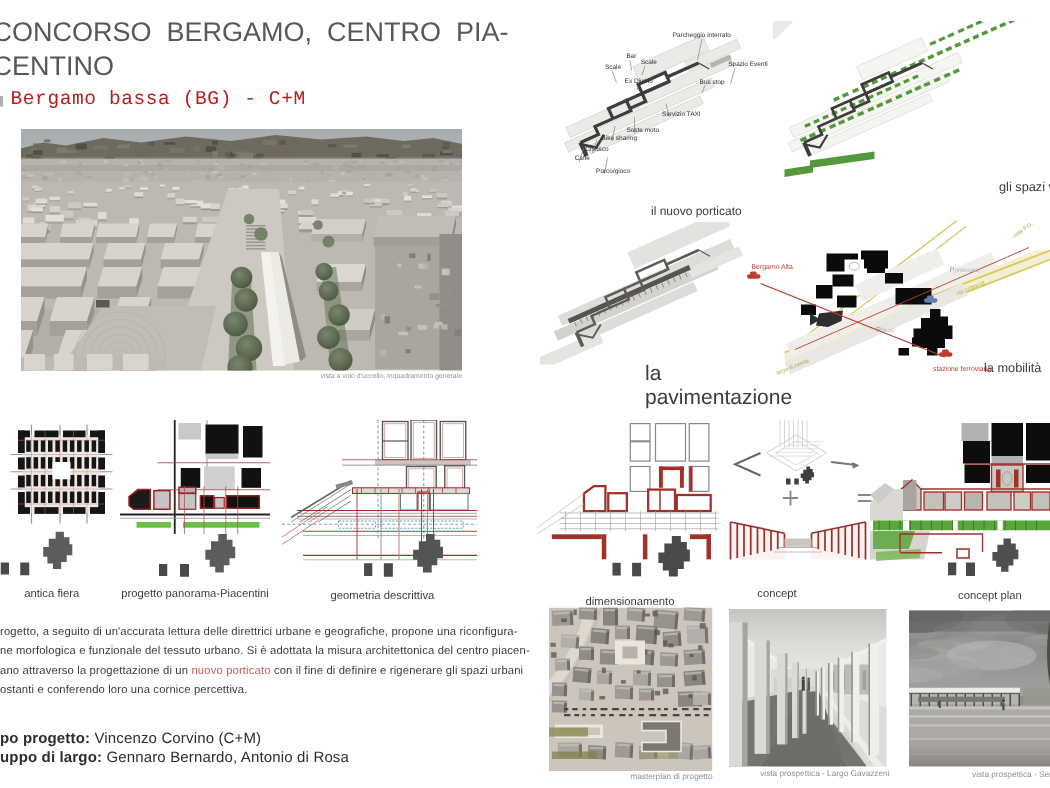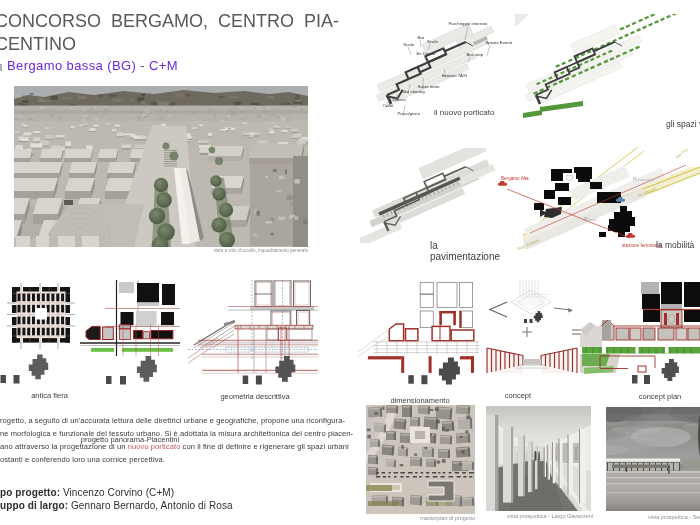--- a/index.html
+++ b/index.html
@@ -9,21 +9,21 @@
   .cap{font-size:7.5px;color:#3c3c3c;text-align:center;}
   .tiny{font-size:5.5px;color:#8f8f8f;}
 </style>
 </head>
 <body>
 
 <div class="abs" style="left:-5px;top:10px;width:400px;color:#585858;font-size:18px;letter-spacing:0px;line-height:22.5px;white-space:nowrap;">CONCORSO&nbsp; BERGAMO,&nbsp; CENTRO&nbsp; PIA-<br>CENTINO</div>
 
 <div class="abs" style="left:0px;top:64px;width:1.5px;height:7px;background:#b0b0b0;"></div>
 
-<div class="abs" style="left:7px;top:58px;color:#6d28d9;font-size:13px;letter-spacing:0.4px;">Bergamo bassa (BG) - C+M</div>
+<div class="abs" style="left:7px;top:58px;color:#b91c1c;font-size:13px;letter-spacing:0.4px;font-family:Liberation Mono, monospace;">Bergamo bassa (BG) - C+M</div>
 
 <div class="abs" style="left:14px;top:86px;">
 <svg width="294" height="161" xmlns="http://www.w3.org/2000/svg">
       <defs>
         <linearGradient id="sky" x1="0" y1="0" x2="0" y2="1">
           <stop offset="0" stop-color="#a9adb0"></stop>
           <stop offset="1" stop-color="#d2d5d6"></stop>
         </linearGradient>
         <radialGradient id="treeg" cx="0.4" cy="0.35" r="0.8">
           <stop offset="0" stop-color="#79866c"></stop>
@@ -570,21 +570,21 @@
 <text x="117.5" y="29.7" font-family="Liberation Sans, sans-serif" font-size="4.3" fill="#2e2e2e">Spazio Eventi</text>
 <text x="73.4" y="63" font-family="Liberation Sans, sans-serif" font-size="4.3" fill="#2e2e2e">Servizio TAXI</text>
 <text x="49.6" y="73.7" font-family="Liberation Sans, sans-serif" font-size="4.3" fill="#2e2e2e">Soste moto</text>
 <text x="33" y="79.2" font-family="Liberation Sans, sans-serif" font-size="4.3" fill="#2e2e2e">Bike sharing</text>
 <text x="22.2" y="86.8" font-family="Liberation Sans, sans-serif" font-size="4.3" fill="#2e2e2e">Chiosco</text>
 <text x="15.1" y="92.7" font-family="Liberation Sans, sans-serif" font-size="4.3" fill="#2e2e2e">Caffè</text>
 <text x="29.4" y="101" font-family="Liberation Sans, sans-serif" font-size="4.3" fill="#2e2e2e">Parco/gioco</text>
     </svg>
 </div>
 
-<div class="abs" style="left:434px;top:108px;width:70px;font-size:8px;color:#3c3c3c;">il nuovo porticato</div>
+<div class="abs" style="left:434px;top:136px;width:70px;font-size:8px;color:#3c3c3c;">il nuovo porticato</div>
 
 <div class="abs" style="left:515px;top:14px;">
 <svg id="verdi" width="185" height="106" xmlns="http://www.w3.org/2000/svg">
 <polygon points="0,0 14,0 2,12 0,12" fill="#eaeae6"></polygon>
 
 <g transform="translate(13,63) rotate(-24) scale(0.82)">
 <rect x="-6" y="8" width="150" height="9" fill="#f4f4f1" stroke="#d8d8d3" stroke-width="0.5"></rect>
 <rect x="-12" y="19" width="140" height="8" fill="#f4f4f1" stroke="#d8d8d3" stroke-width="0.5"></rect>
 <rect x="4" y="29" width="105" height="7" fill="#f4f4f1" stroke="#d8d8d3" stroke-width="0.5"></rect>
 <rect x="64" y="-15" width="58" height="12" fill="#f4f4f1" stroke="#d8d8d3" stroke-width="0.5"></rect>
@@ -696,21 +696,21 @@
 <path fill="none" stroke="#5e5c57" d="M0,24 H16 V17 H32" stroke-width="1.9"></path>
 <path fill="none" stroke="#5e5c57" d="M32,17 V8 H48 V17 H32" stroke-width="1.9"></path>
 <path fill="none" stroke="#5e5c57" d="M48,15 H62 V0 H86 V8 H48" stroke-width="1.9"></path>
 <path fill="none" stroke="#5e5c57" d="M62,8 H86" stroke-width="1.9"></path>
 <path fill="none" stroke="#5e5c57" d="M86,4 H114" stroke-width="2.1"></path>
 <path fill="none" stroke="#5e5c57" d="M114,4 l6,8" stroke-width="1"></path>
 </g>
     </svg>
 </div>
 
-<div class="abs" style="left:430px;top:240px;width:80px;font-size:10px;color:#3c3c3c;">la pavimentazione</div>
+<div class="abs" style="left:430px;top:240px;width:80px;font-size:14px;color:#3c3c3c;">la pavimentazione</div>
 
 <div class="abs" style="left:490px;top:145px;">
 <svg id="mobi" width="210" height="110" xmlns="http://www.w3.org/2000/svg">
 <polygon points="33,90 200,22 210,22 210,28 43,96 33,96" fill="#f3efd2"></polygon>
 <line x1="33" y1="90" x2="210" y2="22" stroke="#d8ca5e" stroke-width="1.2"></line>
 <line x1="37" y1="96" x2="210" y2="28" stroke="#d8ca5e" stroke-width="1.2"></line>
 
 <line x1="46" y1="80" x2="148" y2="2" stroke="#d8ca5e" stroke-width="1"></line>
 <line x1="52" y1="84" x2="154" y2="6" stroke="#d8ca5e" stroke-width="0.8"></line>
 
@@ -839,21 +839,21 @@
 <rect x="56.3" y="44.7" width="3.0" height="7.6" fill="#151515"></rect>
 <rect x="61.1" y="44.7" width="3.0" height="7.6" fill="#151515"></rect>
 
 <rect x="35" y="25" width="12" height="11.5" fill="#ffffff"></rect>
 <polygon points="32.5,76.1 37.1,76.1 37.1,71.5 42.6,71.5 42.6,75.2 46.3,75.2 46.3,79.8 48.2,79.8 48.2,87.1 44.5,87.1 44.5,91.7 40.8,91.7 40.8,96.3 35.3,96.3 35.3,92.7 31.6,92.7 31.6,88.1 28.8,88.1 28.8,81.6 32.5,81.6" fill="#5c5c5c"></polygon>
 <rect x="0.5" y="92" width="5.5" height="8" fill="#4a4a4a"></rect>
       <rect x="13.5" y="92" width="6" height="8.5" fill="#4a4a4a"></rect>
     </svg>
 </div>
 
-<div class="abs cap" style="left:17px;top:391px;width:65px;">antica fiera</div>
+<div class="abs cap" style="left:2px;top:391px;width:65px;">antica fiera</div>
 
 <div class="abs" style="left:80px;top:280px;">
 <svg id="panorama" width="100" height="108" xmlns="http://www.w3.org/2000/svg">
       <line x1="36.5" y1="0" x2="36.5" y2="76" stroke="#222" stroke-width="1.2"></line>
 <line x1="58" y1="0" x2="58" y2="40" stroke="#888" stroke-width="0.6"></line>
 <rect x="39" y="2" width="15" height="11" fill="#c9c9c9"></rect>
 <rect x="57" y="3" width="22" height="19.5" fill="#111"></rect>
 <rect x="82" y="4" width="13" height="21" fill="#111"></rect>
 
 <rect x="57" y="22.5" width="22" height="3.5" fill="#c9c9c9"></rect>
@@ -876,21 +876,21 @@
 <line x1="43" y1="44" x2="43" y2="76" stroke="#b05050" stroke-width="0.5"></line>
 <line x1="56" y1="44" x2="56" y2="76" stroke="#b05050" stroke-width="0.5"></line>
 <line x1="70.5" y1="44" x2="70.5" y2="76" stroke="#b05050" stroke-width="0.5"></line>
 <line x1="78.5" y1="44" x2="78.5" y2="76" stroke="#b05050" stroke-width="0.5"></line>
 <polygon points="60.7,80.8 65.5,80.8 65.5,76.0 71.2,76.0 71.2,79.8 75.0,79.8 75.0,84.5 76.8,84.5 76.8,92.2 73.0,92.2 73.0,96.9 69.2,96.9 69.2,101.7 63.5,101.7 63.5,97.8 59.8,97.8 59.8,93.1 56.9,93.1 56.9,86.5 60.7,86.5" fill="#5c5c5c"></polygon>
 <rect x="26" y="96" width="5.5" height="8" fill="#4a4a4a"></rect>
       <rect x="40" y="96" width="6" height="8.5" fill="#4a4a4a"></rect>
     </svg>
 </div>
 
-<div class="abs cap" style="left:75px;top:391px;width:110px;margin-top:44px;">progetto panorama-Piacentini</div>
+<div class="abs cap" style="left:75px;top:391px;width:110px;">progetto panorama-Piacentini</div>
 
 <div class="abs" style="left:188px;top:280px;">
 <svg id="geometria" width="130" height="112" xmlns="http://www.w3.org/2000/svg">
       <line x1="64" y1="0" x2="64" y2="80" stroke="#7aa0c0" stroke-width="0.7" stroke-dasharray="2,1.5"></line>
 <line x1="94.5" y1="0" x2="94.5" y2="80" stroke="#7aa0c0" stroke-width="0.7" stroke-dasharray="2,1.5"></line>
 <rect x="67" y="1" width="17" height="25.5" fill="none" stroke="#555" stroke-width="0.9"></rect>
 <rect x="68.5" y="2.5" width="14" height="22.5" fill="none" stroke="#c0706a" stroke-width="0.5" opacity="0.8"></rect>
 <rect x="86" y="0" width="17" height="27" fill="none" stroke="#555" stroke-width="0.9"></rect>
 <rect x="87.5" y="1.5" width="14" height="24" fill="none" stroke="#c0706a" stroke-width="0.5" opacity="0.8"></rect>
 <rect x="105.5" y="1" width="17" height="25.5" fill="none" stroke="#555" stroke-width="0.9"></rect>

